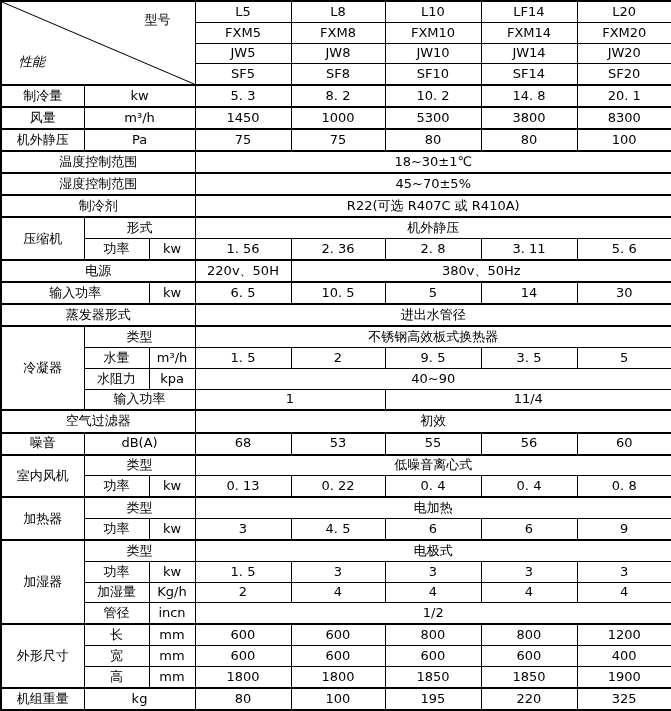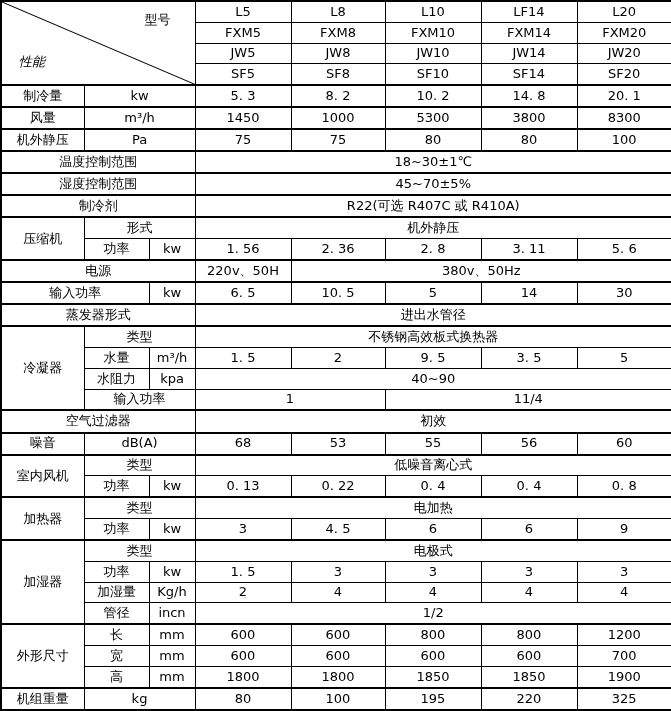--- a/index.html
+++ b/index.html
@@ -272,21 +272,21 @@
     <td>800</td>
     <td>1200</td>
   </tr>
   <tr>
     <td>宽</td>
     <td>mm</td>
     <td>600</td>
     <td>600</td>
     <td>600</td>
     <td>600</td>
-    <td>700</td>
+    <td>400</td>
   </tr>
   <tr>
     <td>高</td>
     <td>mm</td>
     <td>1800</td>
     <td>1800</td>
     <td>1850</td>
     <td>1850</td>
     <td>1900</td>
   </tr>

